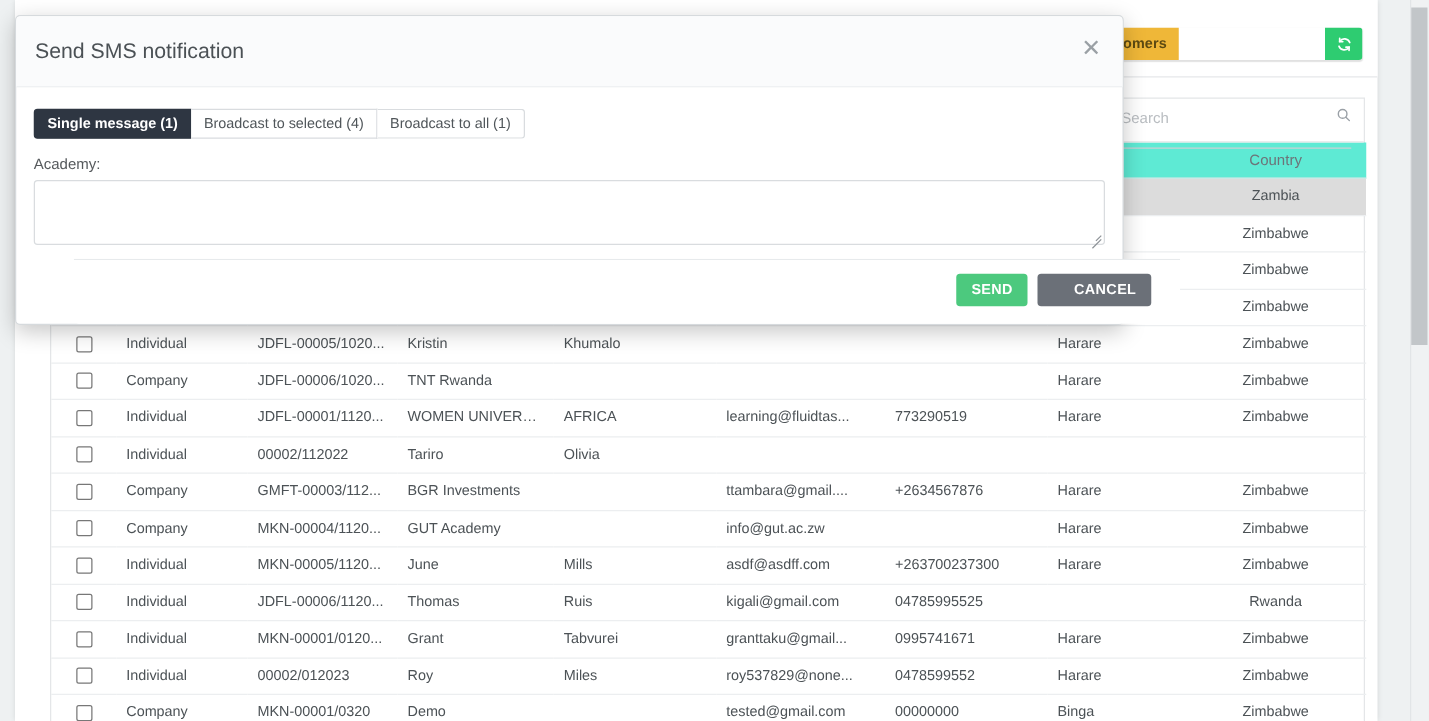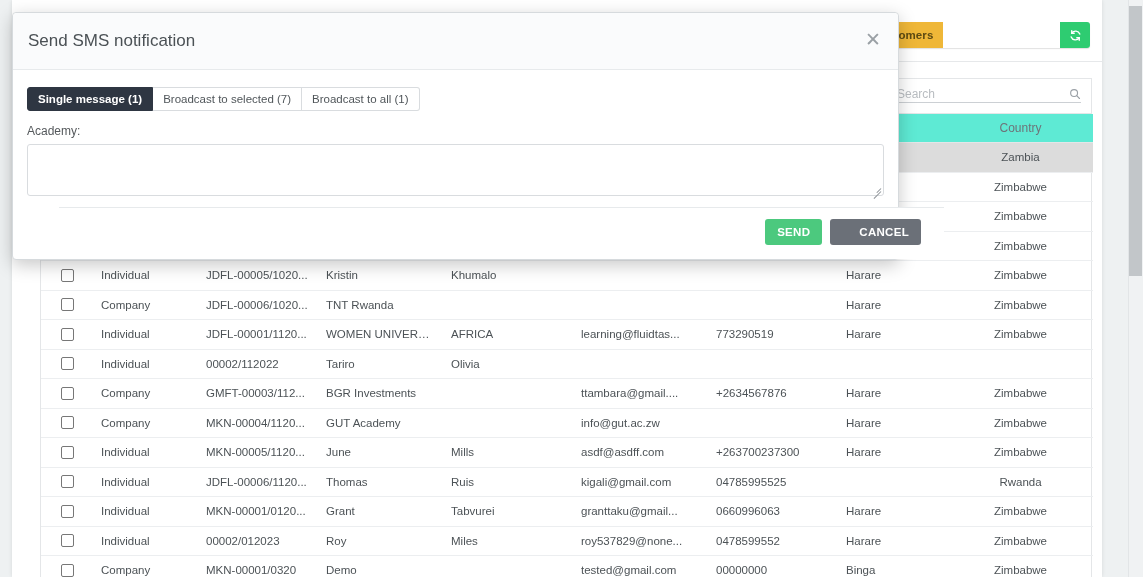--- a/index.html
+++ b/index.html
@@ -79,22 +79,22 @@
   .search-row {
     height: 35px;
     border-bottom: 1px solid #e4e6e8;
     position: relative;
   }
   .search-box {
     position: absolute;
     right: 10px; top: 7px;
     width: 186px;
     border-bottom: 1px solid #ccd0d4;
-    padding-bottom: 0;
-    display: flex; align-items: flex-end;
+    padding-bottom: 16px;
+    display: flex; align-items: flex-start;
   }
   .search-box input {
     border: 0; outline: 0;
     width: 160px;
     font-size: 12px;
     color: #555;
     font-family: "Liberation Sans", sans-serif;
     background: transparent;
   }
   .search-box input::placeholder { color: #b9bdc1; }
@@ -479,21 +479,21 @@
               <td></td>
               <td class="c-country">Rwanda</td>
             </tr>
             <tr>
               <td class="c-check"><span class="cbx"></span></td>
               <td>Individual</td>
               <td>MKN-00001/0120...</td>
               <td>Grant</td>
               <td>Tabvurei</td>
               <td>granttaku@gmail...</td>
-              <td>0660996063</td>
+              <td>0995741671</td>
               <td>Harare</td>
               <td class="c-country">Zimbabwe</td>
             </tr>
             <tr>
               <td class="c-check"><span class="cbx"></span></td>
               <td>Individual</td>
               <td>00002/012023</td>
               <td>Roy</td>
               <td>Miles</td>
               <td>roy537829@none...</td>
@@ -523,21 +523,21 @@
 
   <div class="modal">
     <div class="modal-head">
       <div class="modal-title">Send SMS notification</div>
       <div class="modal-close">✕</div>
     </div>
 
     <div class="modal-body">
       <div class="tabs">
         <div class="tab active">Single message (1)</div>
-        <div class="tab">Broadcast to selected (7)</div>
+        <div class="tab">Broadcast to selected (4)</div>
         <div class="tab">Broadcast to all (1)</div>
       </div>
 
       <div class="field-label">Academy:</div>
 
       <div class="msg-area">
         <textarea placeholder="" style=""></textarea>
         <span class="resize-grip">
           <i style="width:10px; bottom:2px;"></i>
           <i style="width:6px;  bottom:5px;"></i>

